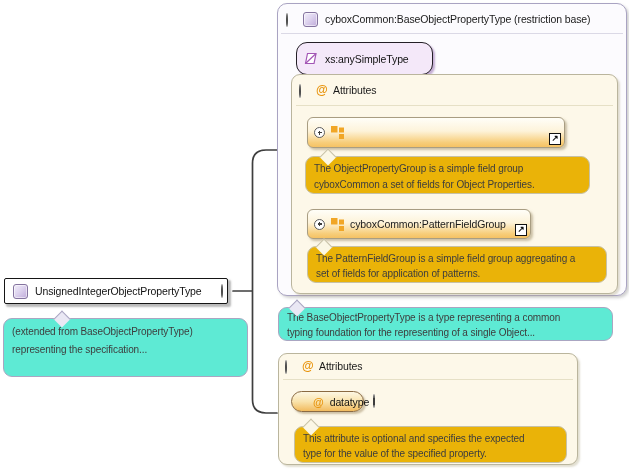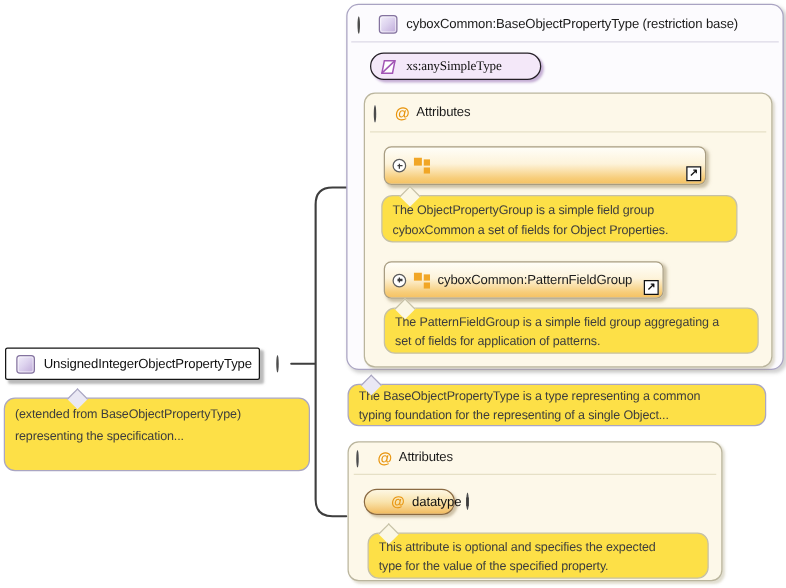--- a/index.html
+++ b/index.html
@@ -51,40 +51,40 @@
   .pill{display:flex;align-items:center;border-radius:11px;}
   #simple-pill{background:#f4e8f9;border:1.5px solid #241f26;box-shadow:2px 2px 2px #c4add4;
        padding-left:7px;gap:8px;}
   #dt-pill{background:linear-gradient(180deg,#fdf7e3 0%,#f9e3ac 50%,#f2bb5e 100%);
        border:1px solid #8a6a42;box-shadow:2px 2px 2px rgba(160,140,100,.5);padding-left:21px;gap:6px;}
 
   
   .tooltip{position:absolute;box-sizing:border-box;border-radius:9px;padding:4px 8px 2px;
        font-size:10px;color:#3d3d3d;}
   .tooltip .tl{white-space:nowrap;}
-  .tooltip.cream{background:#fde047;border:1px solid #c6c1a6;}
-  .tooltip.lav{background:#fde047;border:1px solid #aaa6c2;}
+  .tooltip.cream{background:#eab308;border:1px solid #c6c1a6;}
+  .tooltip.lav{background:#5eead4;border:1px solid #aaa6c2;}
   .tip{position:absolute;width:11px;height:11px;top:-6px;transform:rotate(45deg);}
   .cream .tip{background:#fbf7e5;border-left:1px solid #c6c1a6;border-top:1px solid #c6c1a6;}
   .lav .tip{background:#eae8f4;border-left:1px solid #aaa6c2;border-top:1px solid #aaa6c2;}
 
   svg{display:block;}
 </style>
 </head>
 <body>
 
 <div id="stage">
 
   
   <svg class="abs" style="left:0;top:0;width:629px;height:470px;pointer-events:none;" viewBox="0 0 629 470">
     <path d="M 233 291 L 252.5 291 M 277 150 L 266 150 Q 252.5 150 252.5 163.5 L 252.5 399.5 Q 252.5 413 266 413 L 277 413" stroke="#3e3e3e" stroke-width="1.7" fill="none" stroke-linecap="round"></path>
   </svg>
 
   
-  <div class="abs" style="left:4px;top:278px;width:204px;height:26px;background:#fff;
+  <div class="abs" style="left:4px;top:278px;width:224px;height:26px;background:#fff;
         border:1.6px solid #151515;border-radius:2px;box-shadow:2.5px 2.5px 2px rgba(140,140,140,.6);
         display:flex;align-items:center;gap:7px;padding-left:8px;z-index:2;">
     <span class="ctype-icon"></span>
     <span>UnsignedIntegerObjectPropertyType</span>
   </div>
   <span class="crc lg abs" style="left:221px;top:284.5px;z-index:3;"></span>
 
   
   <div class="tooltip lav abs" style="left:3px;top:318px;width:245px;height:59px;line-height:17.5px;">
     <span class="tip" style="left:52px;"></span>
@@ -93,21 +93,21 @@
   </div>
 
   
   <div class="panel abs" style="left:277px;top:3px;width:350px;height:293px;z-index:1;">
     <span class="crc abs" style="left:8px;top:10px;"></span>
     <span class="ctype-icon abs" style="left:25px;top:8px;"></span>
     <span class="hdr-title" style="left:47px;">cyboxCommon:BaseObjectPropertyType (restriction base)</span>
     <div class="hdr-divider" style="top:29px;"></div>
 
     
-    <div class="pill abs" id="simple-pill" style="left:18px;top:38px;width:137px;height:22px;font-family:Liberation Serif, serif;">
+    <div class="pill abs" id="simple-pill" style="left:18px;top:38px;width:137px;height:33px;">
       <svg width="13" height="13" viewBox="0 0 13 13">
         <polygon points="1.5,11.5 3.5,1.5 12,1.5 10,11.5" fill="#fff" stroke="#a255b5" stroke-width="1.2"></polygon>
         <line x1="1.5" y1="11.5" x2="12" y2="1.5" stroke="#a255b5" stroke-width="1.2"></line>
       </svg>
       <span>xs:anySimpleType</span>
     </div>
 
     
     <div class="cream-ctr abs" style="left:13px;top:70px;width:327px;height:220px;">
       <span class="crc abs" style="left:7px;top:10px;"></span>

